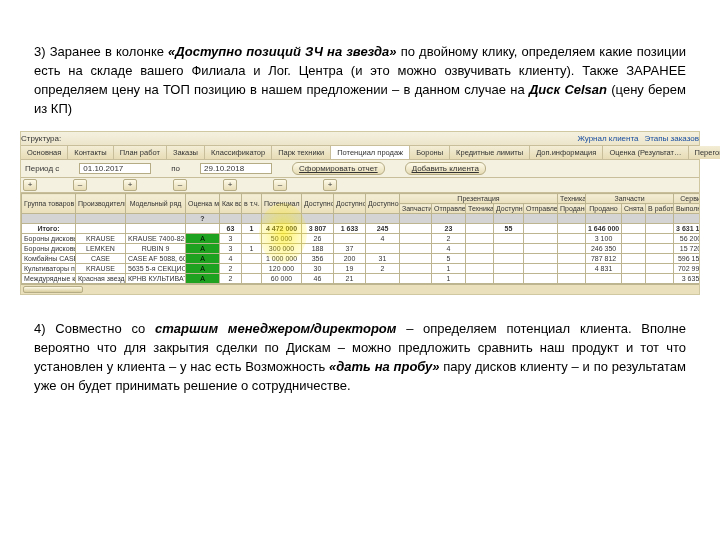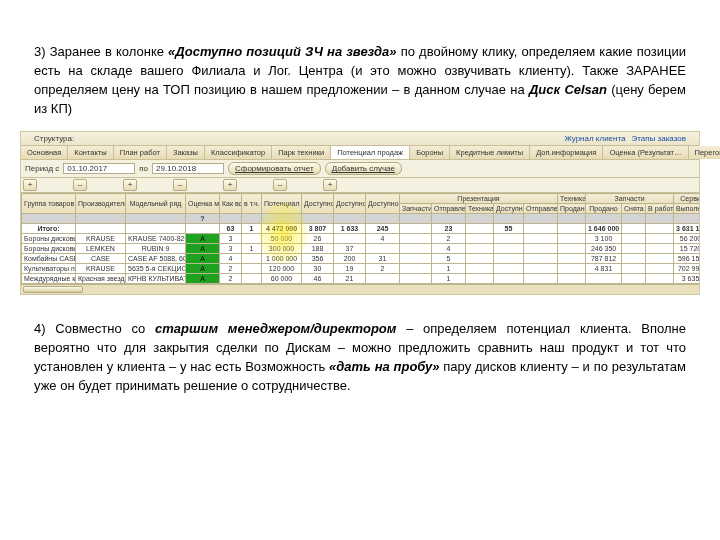--- a/index.html
+++ b/index.html
@@ -27,21 +27,21 @@
     margin: 6px 20px 0 20px;
     border: 1px solid #d0c8a0;
     background: #f9f7ef;
     font-size: 8px;
     color: #333;
   }
   .toolbar1 {
     display: flex;
     align-items: center;
     gap: 6px;
-    padding: 2px 13px;
+    padding: 2px 0;
     background: linear-gradient(#f5f1e0,#ece5cb);
     border-bottom: 1px solid #c8bf9a;
   }
   .drop {
     background: #fff;
     border: 1px solid #b5ac85;
     padding: 1px 4px;
     font-size: 8px;
     min-width: 130px;
   }
@@ -56,21 +56,21 @@
     padding: 2px 6px;
     border-right: 1px solid #c8bf9a;
     white-space: nowrap;
     cursor: pointer;
     background: linear-gradient(#f3edd6,#e7dcb5);
   }
   .tab.active { background: #fff; }
   .toolbar2 {
     display: flex;
     align-items: center;
-    gap: 4px;
+    gap: 20px;
     padding: 2px 4px;
     background: #f5f1e0;
     border-bottom: 1px solid #c8bf9a;
   }
   .date {
     background: #fff;
     border: 1px solid #b5ac85;
     padding: 0 3px;
     font-size: 8px;
     width: 72px;
@@ -180,21 +180,21 @@
       <div class="tab">Оценка (Результат…</div>
       <div class="tab">Переговоры с пост…</div>
     </div>
 
   <div class="toolbar2">
     <span>Период с</span>
     <div class="date">01.10.2017</div>
     <span>по</span>
     <div class="date">29.10.2018</div>
     <div class="btn">Сформировать отчет</div>
-    <div class="btn">Добавить случае</div>
+    <div class="btn">Добавить клиента</div>
   </div>
 
   <div class="minirow" id="minirow">
       <div class="mini">+</div>
       <div class="mini">–</div>
       <div class="mini">+</div>
       <div class="mini">–</div>
       <div class="mini">+</div>
       <div class="mini">–</div>
       <div class="mini">+</div>

